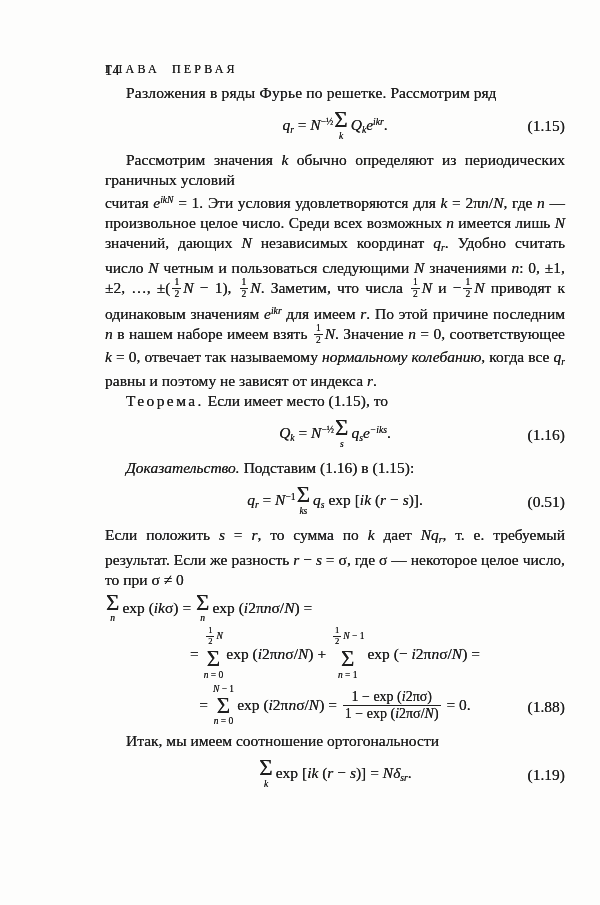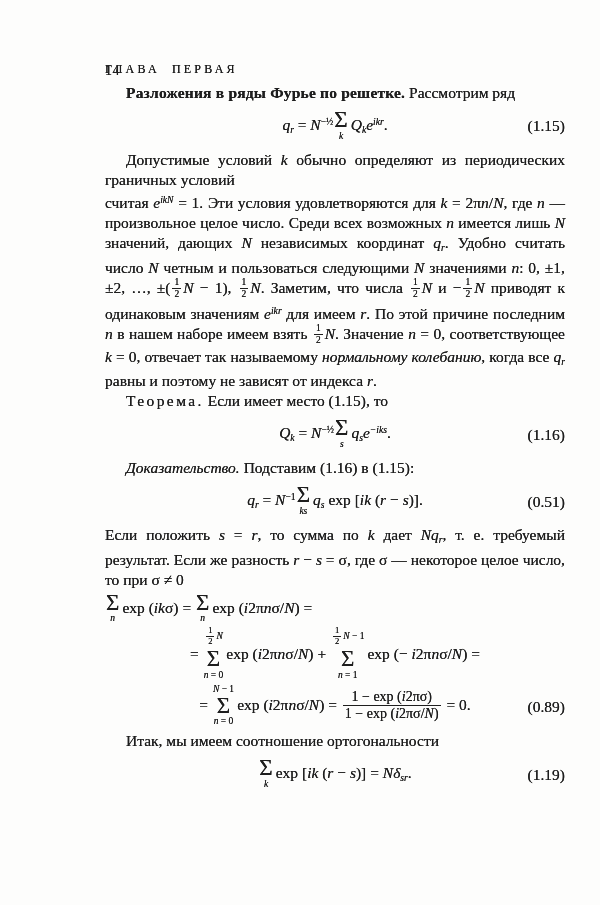--- a/index.html
+++ b/index.html
@@ -24,41 +24,41 @@
   .msum{display:inline-flex;flex-direction:column;align-items:center;vertical-align:middle;margin:0 3px 0 1px;position:relative;top:-1px;}
   .msum .sg{font-size:23px;line-height:.95;font-style:normal;}
   .msum .lim{font-size:9.5px;line-height:1.15;white-space:nowrap;}
   .mfrac{display:inline-flex;flex-direction:column;align-items:center;vertical-align:middle;margin:0 2px;position:relative;top:-1px;white-space:nowrap;}
   p .mfrac{font-size:9.5px;}
   .eq .mfrac{font-size:14px;}
   .eq .lim .mfrac{font-size:8.5px;}
   .mfrac .fn,.mfrac .fd{line-height:1.15;padding:0 2px;}
   .mfrac .fd{border-top:1px solid currentColor;}
   .it{font-style:italic;}
-  .bd{font-weight:700;letter-spacing:.2px;}
+  .bd{font-weight:400;letter-spacing:.2px;}
   .sub{font-size:.62em;vertical-align:-.28em;}
   .sup{font-size:.62em;vertical-align:.55em;}
   .spx{letter-spacing:2.4px;}
 </style>
 </head>
 <body>
 
 <div class="page">
   <header class="pagehead">
     <span class="pagenum">14</span>
     <span class="runhead">ГЛАВА ПЕРВАЯ</span>
   </header>
   <main class="content">
       <p class="ind"><span class="bd">Разложения в ряды Фурье по решетке.</span><span> Рассмотрим ряд</span></p>
       <div class="eq"><span class="eqbody"><span class="it">q</span><span class="it sub">r</span><span> = </span><span class="it">N</span><span class="sup">−½</span><span class="msum">
             <span class="lim hi"></span>
             <span class="sg">Σ</span>
             <span class="lim lo"><span class="it">k</span></span>
           </span><span class="it">Q</span><span class="it sub">k</span><span class="it">e</span><span class="it sup">ikr</span><span>.</span></span><span class="num">(1.15)</span></div>
-      <p class="ind"><span>Допустимые условий </span><span class="it">k</span><span> обычно определяют из периодических граничных условий</span></p>
+      <p class="ind"><span>Рассмотрим значения </span><span class="it">k</span><span> обычно определяют из периодических граничных условий</span></p>
       <p><span>считая </span><span class="it">e</span><span class="it sup">ikN</span><span> = 1. Эти условия удовлетворяются для </span><span class="it">k</span><span> = 2π</span><span class="it">n</span><span>/</span><span class="it">N</span><span>, где </span><span class="it">n</span><span> — произвольное целое число. Среди всех возможных </span><span class="it">n</span><span> имеется лишь </span><span class="it">N</span><span> значений, дающих </span><span class="it">N</span><span> независимых координат </span><span class="it">q</span><span class="it sub">r</span><span>. Удобно считать число </span><span class="it">N</span><span> четным и пользоваться следующими </span><span class="it">N</span><span> значениями </span><span class="it">n</span><span>: 0, ±1, ±2, …, ±(</span><span class="mfrac">
           <span class="fn"><span>1</span></span>
           <span class="fd"><span>2</span></span>
         </span><span class="it">N</span><span> − 1), </span><span class="mfrac">
           <span class="fn"><span>1</span></span>
           <span class="fd"><span>2</span></span>
         </span><span class="it">N</span><span>. Заметим, что числа </span><span class="mfrac">
           <span class="fn"><span>1</span></span>
           <span class="fd"><span>2</span></span>
         </span><span class="it">N</span><span> и −</span><span class="mfrac">
@@ -105,21 +105,21 @@
             <span class="sg">Σ</span>
             <span class="lim lo"><span class="it">n</span><span> = 1</span></span>
           </span><span>exp (− </span><span class="it">i</span><span>2π</span><span class="it">n</span><span>σ/</span><span class="it">N</span><span>) =</span></span></div>
       <div class="eq tight"><span class="eqbody"><span>= </span><span class="msum">
             <span class="lim hi"><span class="it">N</span><span> − 1</span></span>
             <span class="sg">Σ</span>
             <span class="lim lo"><span class="it">n</span><span> = 0</span></span>
           </span><span>exp (</span><span class="it">i</span><span>2π</span><span class="it">n</span><span>σ/</span><span class="it">N</span><span>) = </span><span class="mfrac">
             <span class="fn"><span>1 − exp (</span><span class="it">i</span><span>2πσ)</span></span>
             <span class="fd"><span>1 − exp (</span><span class="it">i</span><span>2πσ/</span><span class="it">N</span><span>)</span></span>
-          </span><span> = 0.</span></span><span class="num">(0.89)</span></div>
+          </span><span> = 0.</span></span><span class="num">(1.88)</span></div>
       <p class="ind"><span>Итак, мы имеем соотношение ортогональности</span></p>
       <div class="eq"><span class="eqbody"><span class="msum">
             <span class="lim hi"></span>
             <span class="sg">Σ</span>
             <span class="lim lo"><span class="it">k</span></span>
           </span><span>exp [</span><span class="it">ik</span><span> (</span><span class="it">r</span><span> − </span><span class="it">s</span><span>)] = </span><span class="it">N</span><span class="it">δ</span><span class="it sub">sr</span><span>.</span></span><span class="num">(1.19)</span></div>
     </main>
 </div>
 
 </body></html>

